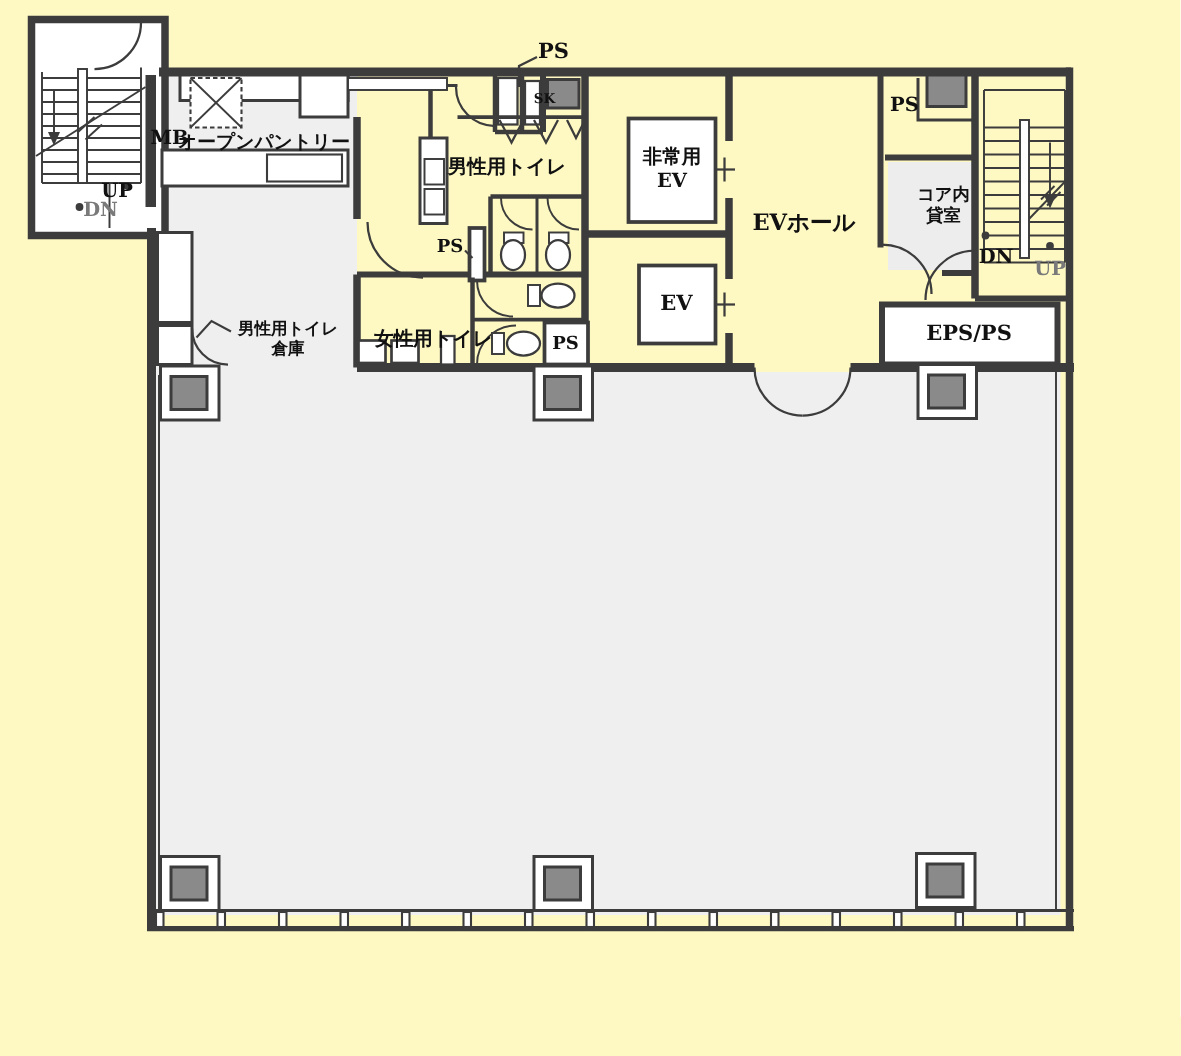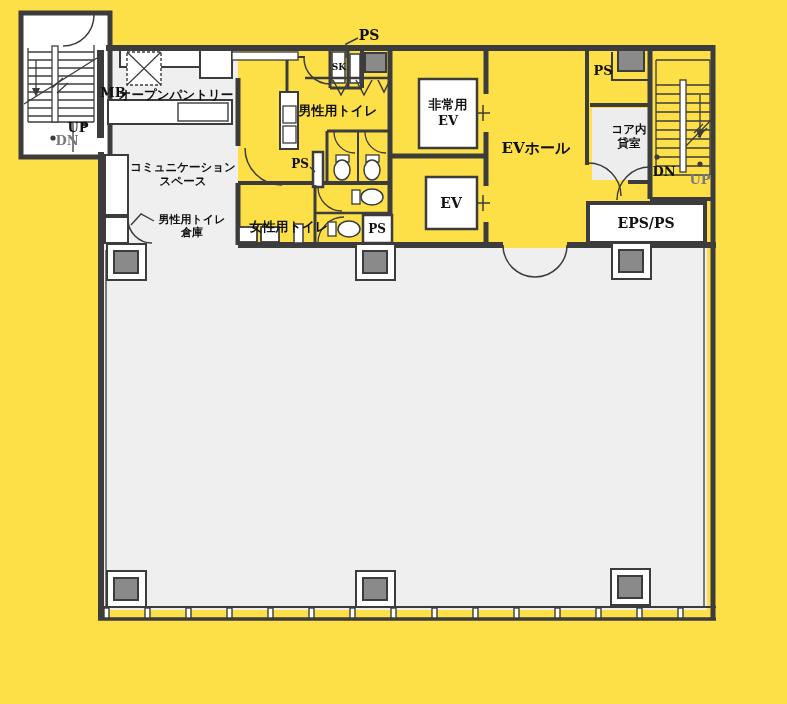--- a/index.html
+++ b/index.html
@@ -1,24 +1,24 @@
 <!DOCTYPE html>
 <html><head>
 <meta charset="utf-8">
 <style>
   html,body{margin:0;padding:0;background:#fff;}
-  #plan{position:relative;width:787px;height:704px;background:#fde047;overflow:hidden;
+  #plan{position:relative;width:787px;height:704px;background:#fef9c3;overflow:hidden;
         font-family:"DejaVu Serif","Liberation Serif",serif;}
   #plan svg{position:absolute;left:0;top:0;}
   .lbl{position:absolute;transform:translate(-50%,-50%);font-weight:700;color:#111;
        white-space:nowrap;text-align:center;line-height:1.2;
        font-family:"DejaVu Serif","Liberation Serif",serif;}
   .lbl .ln{display:block;}
   .gray{color:#7a7a7a;}
-  .vert{width:20px;white-space:normal;word-break:break-all;line-height:1.0;}
+  .vert{width:20px;white-space:normal;word-break:break-all;line-height:1.0;margin-left:24px;}
 </style>
 </head>
 <body>
 
 <div id="plan">
 
   <svg width="787" height="704" viewBox="0 0 787 704">
 
     <g>
       <rect x="101" y="50" width="137" height="560" fill="#efefef"></rect>
@@ -251,24 +251,20 @@
   <div class="lbl" style="left:536px;top:148px;font-size:15px;">EVホール</div>
   <div class="lbl" style="left:603px;top:71px;font-size:13px;">PS</div>
   <div class="lbl" style="left:619px;top:137px;font-size:11.5px;margin-left:10px;">
     <span class="ln">コア内</span>
     <span class="ln">貸室</span>
   </div>
   <div class="lbl" style="left:664px;top:172px;font-size:13px;">DN</div>
   <div class="lbl gray" style="left:700px;top:180px;font-size:13px;">UP</div>
   <div class="lbl" style="left:78px;top:128px;font-size:13px;">UP</div>
   <div class="lbl gray" style="left:67px;top:141px;font-size:13px;">DN</div>
-  <div class="lbl" style="left:183px;top:175px;font-size:11.5px;">
-    <span class="ln">コミュニケーション</span>
-    <span class="ln">スペース</span>
-  </div>
   <div class="lbl" style="left:192px;top:226px;font-size:11px;">
     <span class="ln">男性用トイレ</span>
     <span class="ln">倉庫</span>
   </div>
   <div class="lbl" style="left:289px;top:207px;font-size:13px;margin-top:20px;">女性用トイレ</div>
   <div class="lbl" style="left:300px;top:164px;font-size:12px;">PS</div>
   <div class="lbl" style="left:451px;top:203px;font-size:14px;">EV</div>
   <div class="lbl" style="left:377px;top:229px;font-size:12px;">PS</div>
   <div class="lbl" style="left:646px;top:223px;font-size:14px;">EPS/PS</div>
 

